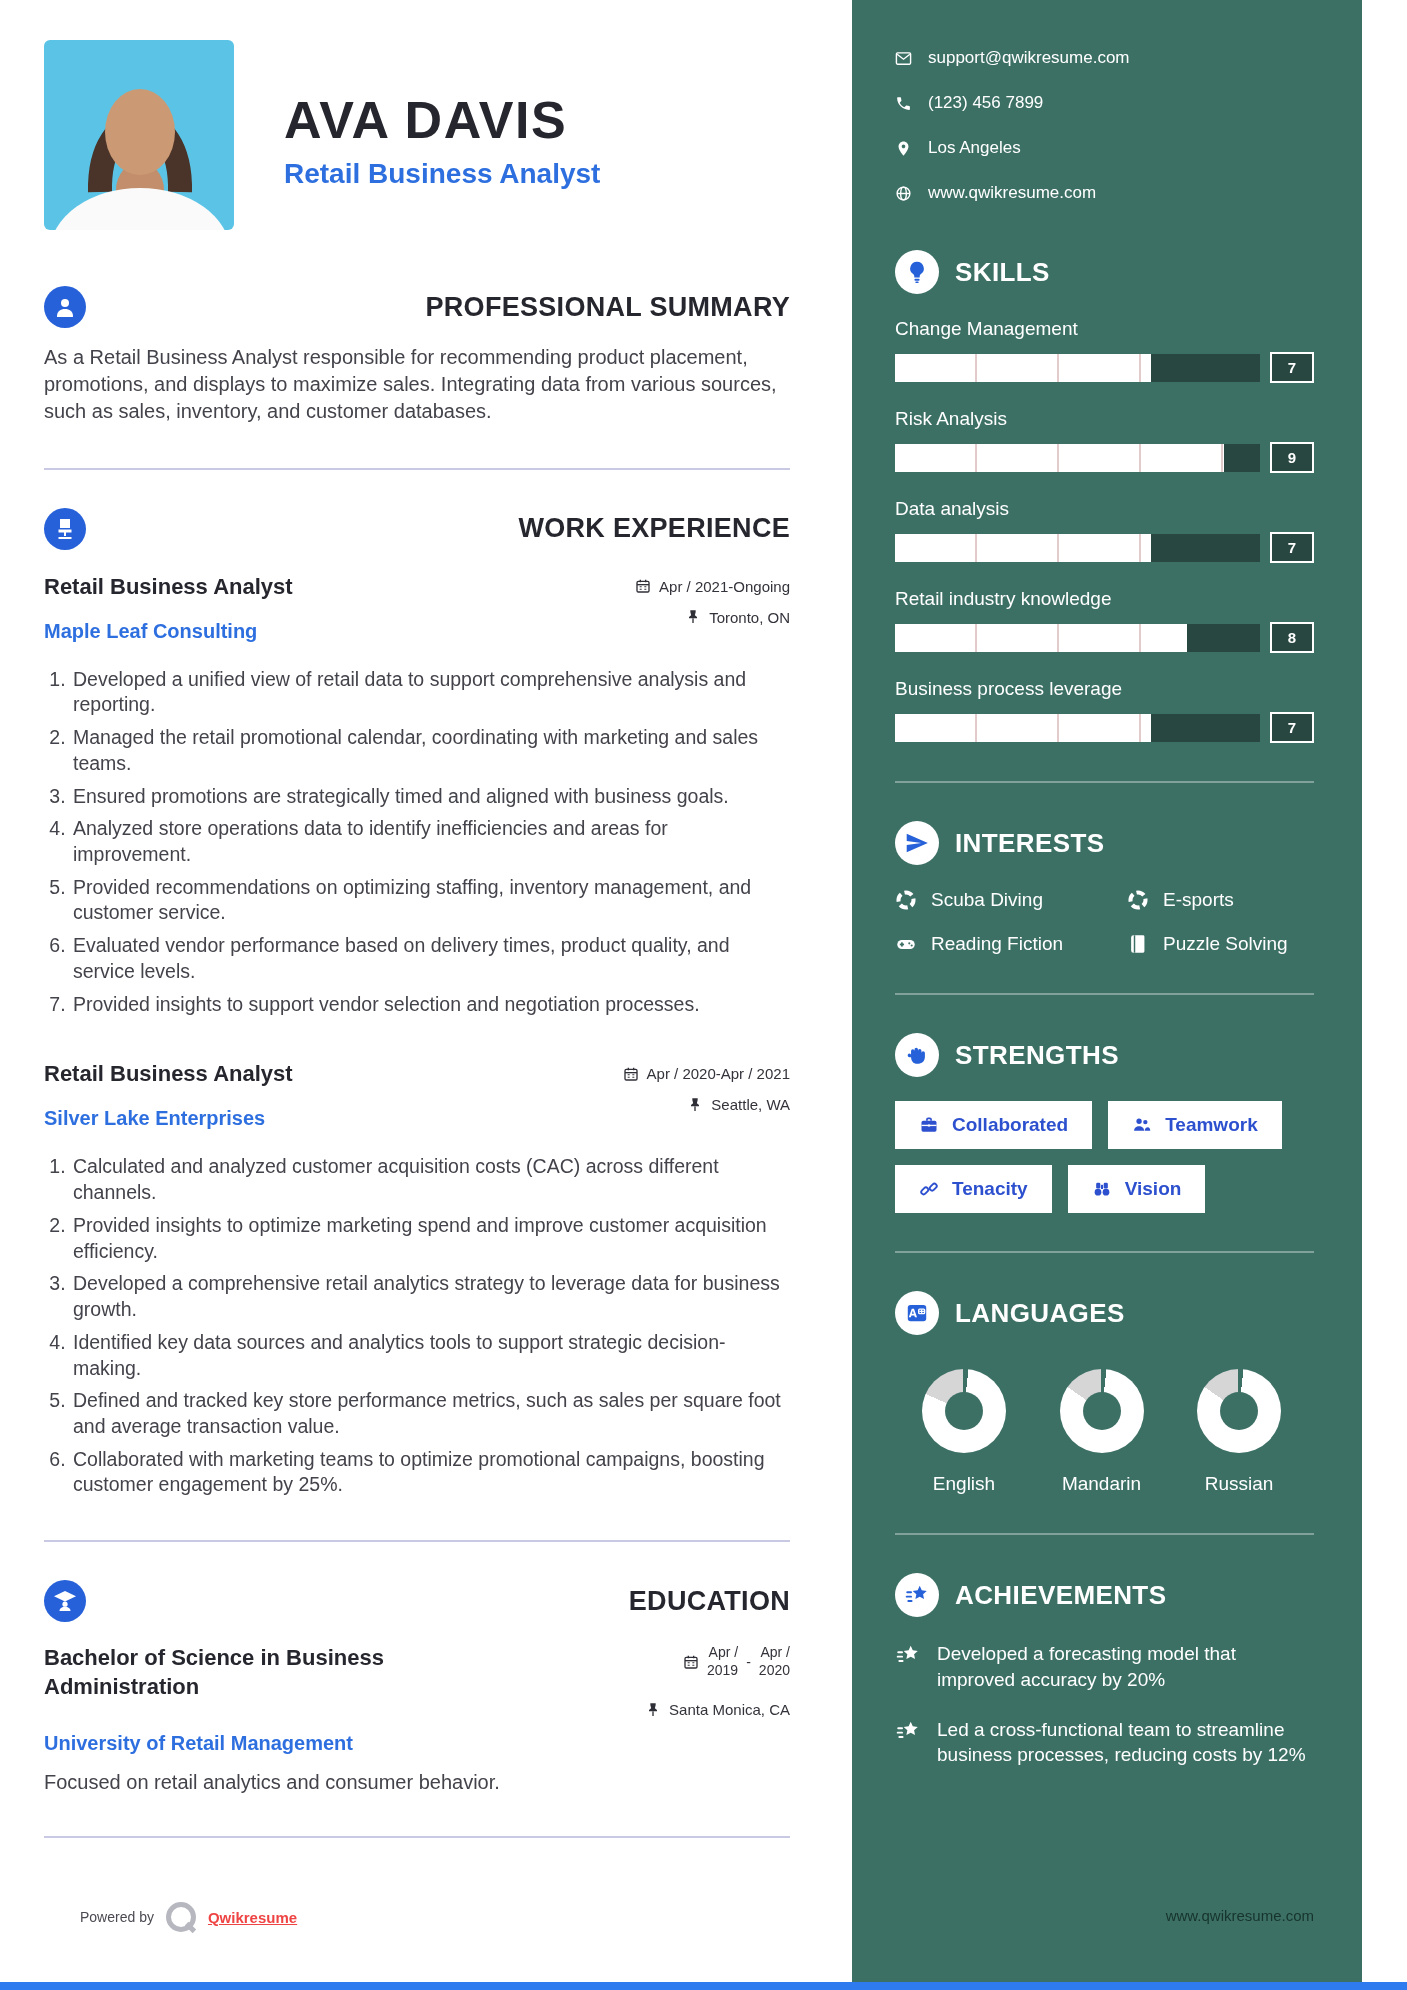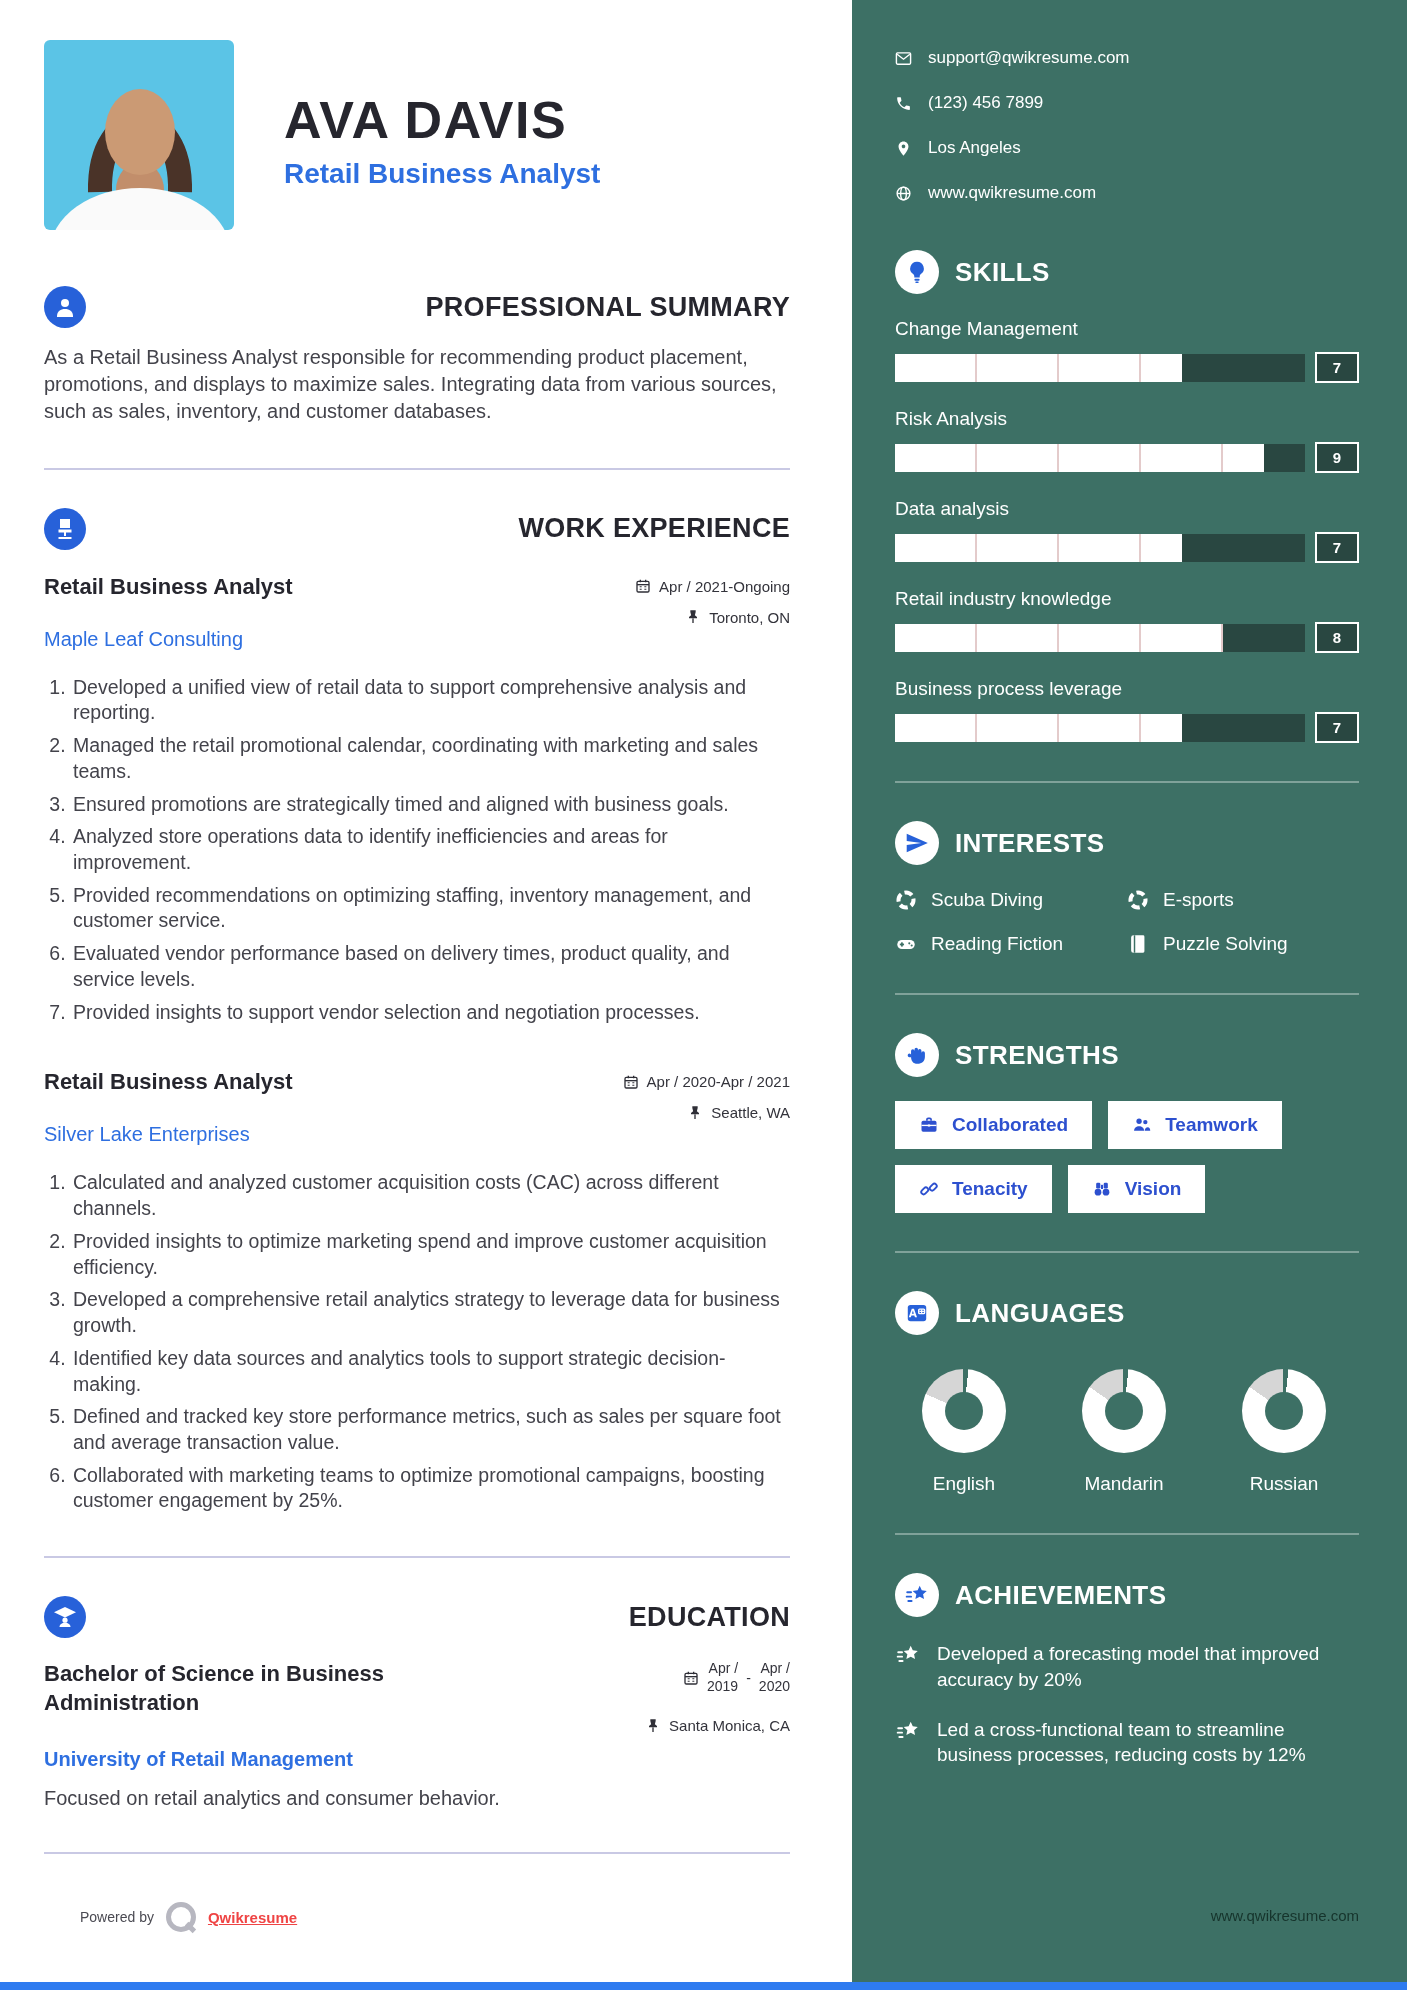--- a/index.html
+++ b/index.html
@@ -22,21 +22,21 @@
   .sec-title { font-size:27px; font-weight:700; color:#26262e; letter-spacing:.3px; }
 
   .summary-sec { margin-top:56px; }
   .summary-text { font-size:20px; color:#43434b; line-height:1.36; margin-top:16px; }
 
   .divider { height:2px; background:#c9c9e4; margin:42px 62px 38px 44px; }
 
   .job-block { margin-top:24px; }
   .job-head { display:flex; justify-content:space-between; align-items:flex-start; }
   .job-title { font-size:22px; font-weight:700; color:#26262e; }
-  .company { font-size:20px; font-weight:400; color:#2e6fe0; margin-top:28px; }
+  .company { font-size:20px; font-weight:700; color:#2e6fe0; margin-top:20px; }
   .meta { text-align:right; }
   .meta-row { display:flex; align-items:center; justify-content:flex-end; gap:8px; margin-top:4px; font-size:15px; color:#33333b; }
   .meta-row + .meta-row { margin-top:14px; }
   .meta-icon { width:16px; height:16px; flex:none; }
   ol.bullets { margin:24px 0 0 0; padding-left:27px; font-size:19.5px; color:#43434b; line-height:1.32; }
   ol.bullets li { margin-bottom:7px; padding-left:2px; }
   .job-block + .job-block { margin-top:44px; }
 
   .edu-head-row { display:flex; justify-content:space-between; align-items:flex-start; margin-top:22px; }
   .degree { font-size:22px; font-weight:700; color:#26262e; width:420px; line-height:1.3; }
@@ -48,21 +48,21 @@
   .school { font-size:20px; font-weight:600; color:#2e6fe0; margin-top:14px; }
   .edu-note { font-size:20px; color:#43434b; margin-top:16px; }
 
   .footer-left { position:absolute; left:44px; bottom:58px; display:flex; align-items:center; gap:12px; }
   .powered { font-size:14px; color:#4a4a52;margin-left:36px; }
   .q-logo { width:30px; height:30px; border:5px solid #b7b7c0; border-radius:50%; position:relative; }
   .q-logo::after { content:""; position:absolute; right:-5px; bottom:-3px; width:11px; height:5px; background:#b7b7c0; transform:rotate(45deg); }
   .brand-link { font-size:15px; font-weight:600; color:#ef4444; text-decoration:underline; cursor:pointer; }
 
   
-  .sidebar { width:555px; height:100%; background:#3d7065; color:#ffffff; padding:48px 48px 0 43px; position:relative; overflow:hidden; }
+  .sidebar { width:510px; height:100%; background:#3d7065; color:#ffffff; padding:48px 48px 0 43px; position:relative; overflow:hidden; }
   .contact-row { display:flex; align-items:center; gap:16px; font-size:17px; margin-bottom:25px; }
   .icon-17 { width:17px; height:17px; flex:none; }
 
   .side-sec-head { display:flex; align-items:center; gap:16px; margin-bottom:24px; }
   .side-sec-icon { width:44px; height:44px; border-radius:50%; background:#ffffff; display:flex; align-items:center; justify-content:center; flex:none; }
   .side-sec-icon svg { width:26px; height:26px; }
   .side-sec-title { font-size:26px; font-weight:700; letter-spacing:.4px; color:#ffffff; }
 
   .skills-sec { margin-top:47px; }
   .skill { margin-bottom:25px; }

